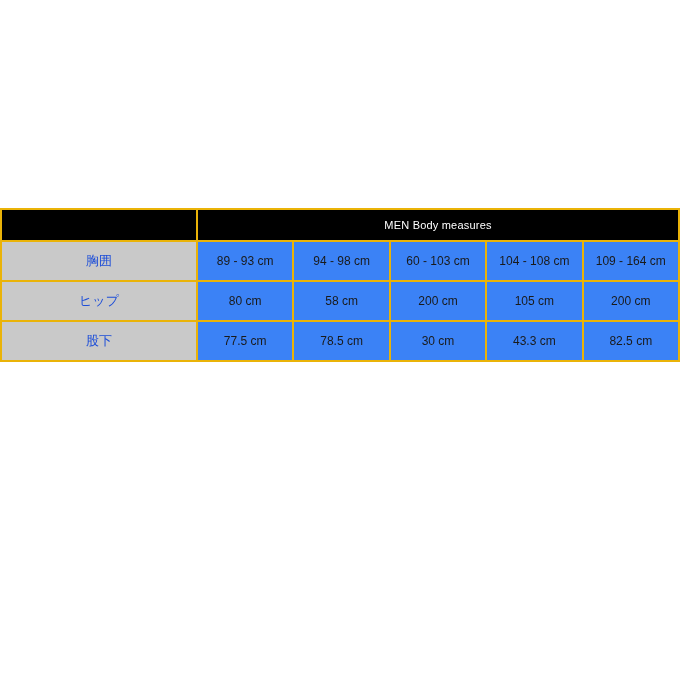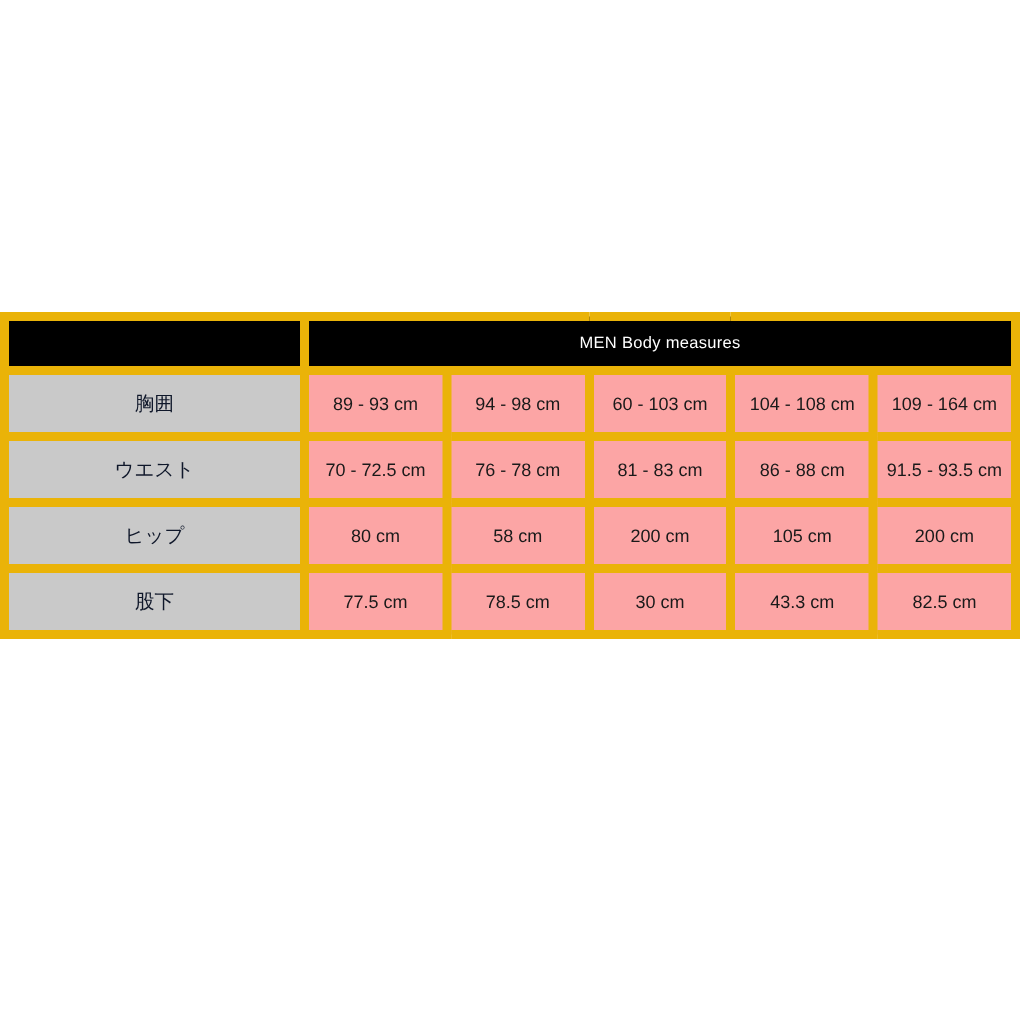--- a/index.html
+++ b/index.html
@@ -25,21 +25,21 @@
     top: 208px;
     width: 680px;
   }
   table.size-table {
     border-collapse: collapse;
     width: 680px;
     table-layout: fixed;
   }
   table.size-table td,
   table.size-table th {
-    border: 6px solid #eab308;
+    border: 2px solid #eab308;
     padding: 0;
     margin: 0;
     text-align: center;
     vertical-align: middle;
     font-weight: normal;
   }
   
   .title-cell {
     background: #000000;
     color: #ffffff;
@@ -60,27 +60,27 @@
     background: #ffffff;
     color: #000000;
     height: 30px;
     font-size: 12px;
     font-weight: bold;
     border: 1px solid #9a9a9a;
   }
   
   .row-label {
     background: #c9c9c9;
-    color: #0f172a;
+    color: #1d4ed8;
     height: 38px;
     font-size: 13px;
     border: 1px solid #ffffff;
   }
   .row-value {
-    background: #fca5a5;
+    background: #3b82f6;
     color: #1a1a1a;
     height: 38px;
     font-size: 12px;
     border: 1px solid #9a9a9a;
   }
   .col-label { width: 194px; }
   .col-data { width: 97px; }
 </style>
 </head>
 <body>
@@ -97,28 +97,20 @@
         <tr>
           <td class="row-label col-label">胸囲</td>
           <td class="row-value col-data">89 - 93 cm</td>
           <td class="row-value col-data">94 - 98 cm</td>
           <td class="row-value col-data">60 - 103 cm</td>
           <td class="row-value col-data">104 - 108 cm</td>
           <td class="row-value col-data">109 - 164 cm</td>
         </tr>
 
 
-        <tr>
-          <td class="row-label col-label">ウエスト</td>
-          <td class="row-value col-data">70 - 72.5 cm</td>
-          <td class="row-value col-data">76 - 78 cm</td>
-          <td class="row-value col-data">81 - 83 cm</td>
-          <td class="row-value col-data">86 - 88 cm</td>
-          <td class="row-value col-data">91.5 - 93.5 cm</td>
-        </tr>
 
         <tr>
           <td class="row-label col-label">ヒップ</td>
           <td class="row-value col-data">80 cm</td>
           <td class="row-value col-data">58 cm</td>
           <td class="row-value col-data">200 cm</td>
           <td class="row-value col-data">105 cm</td>
           <td class="row-value col-data">200 cm</td>
         </tr>
 

